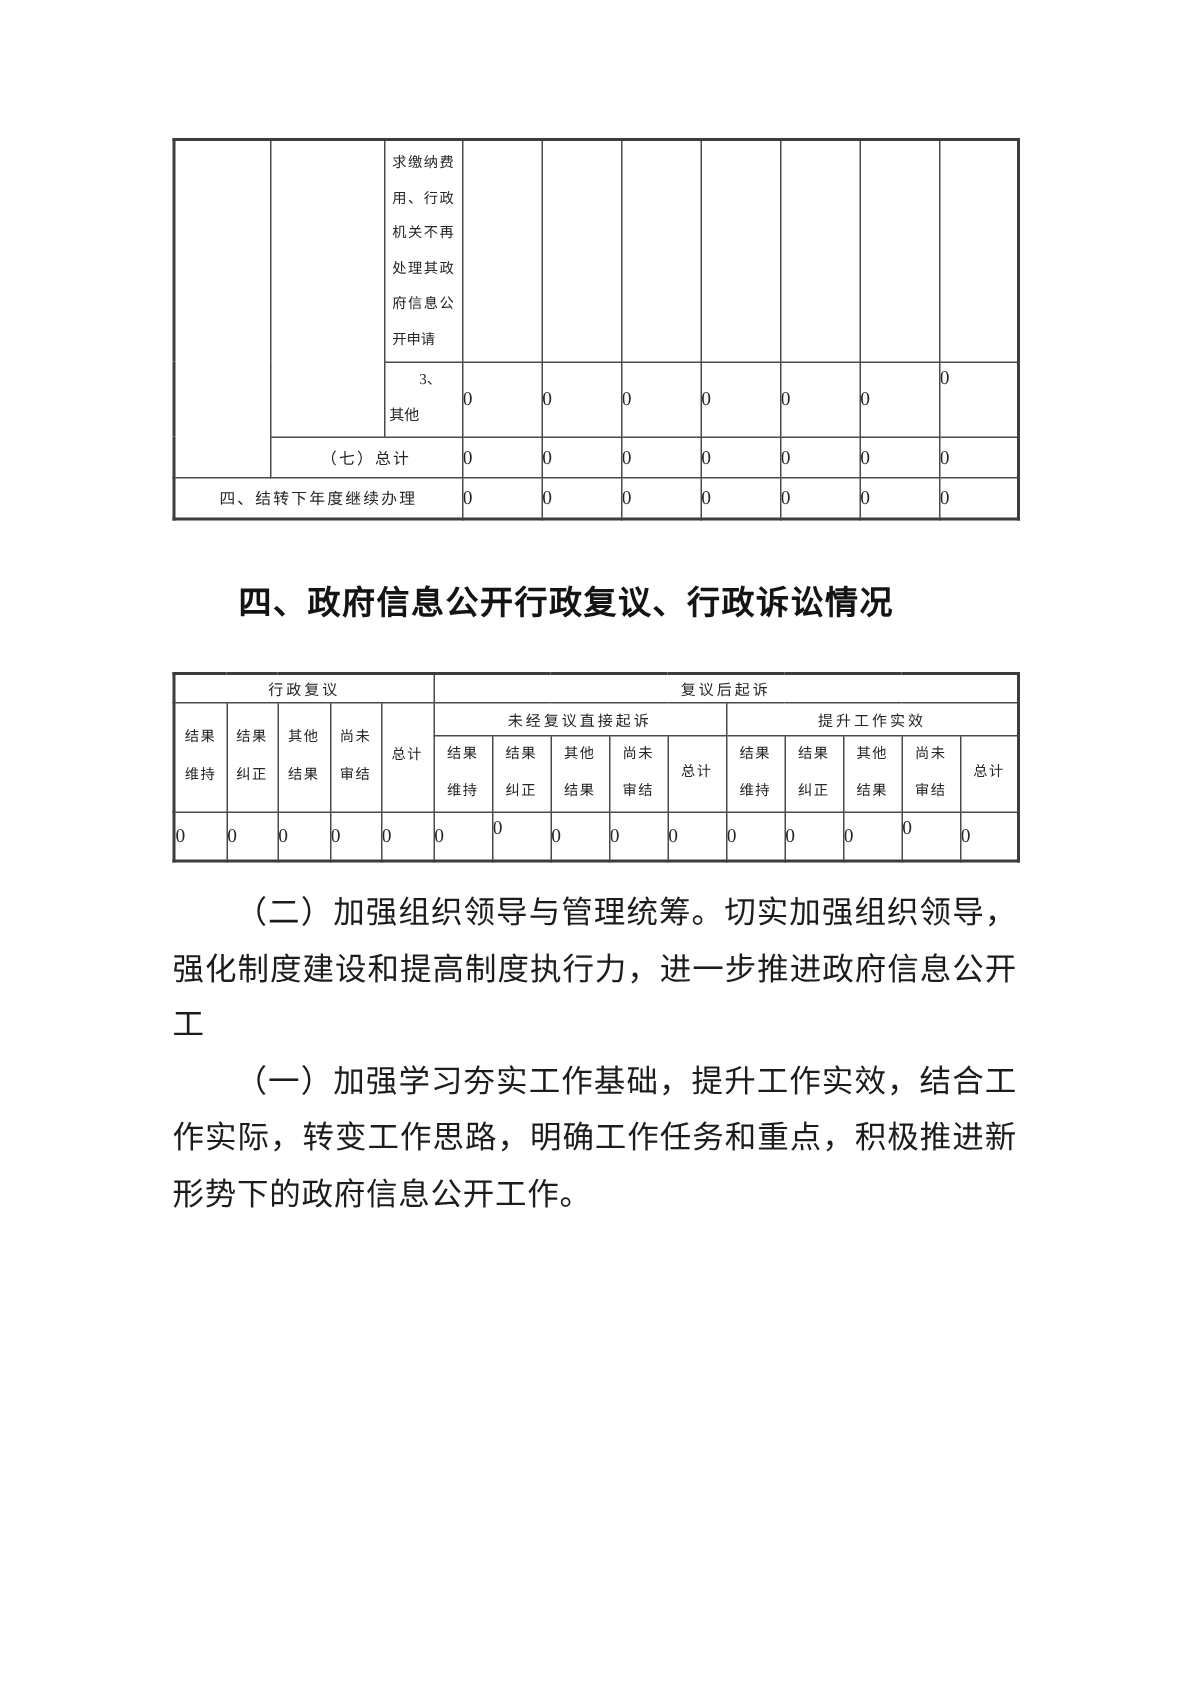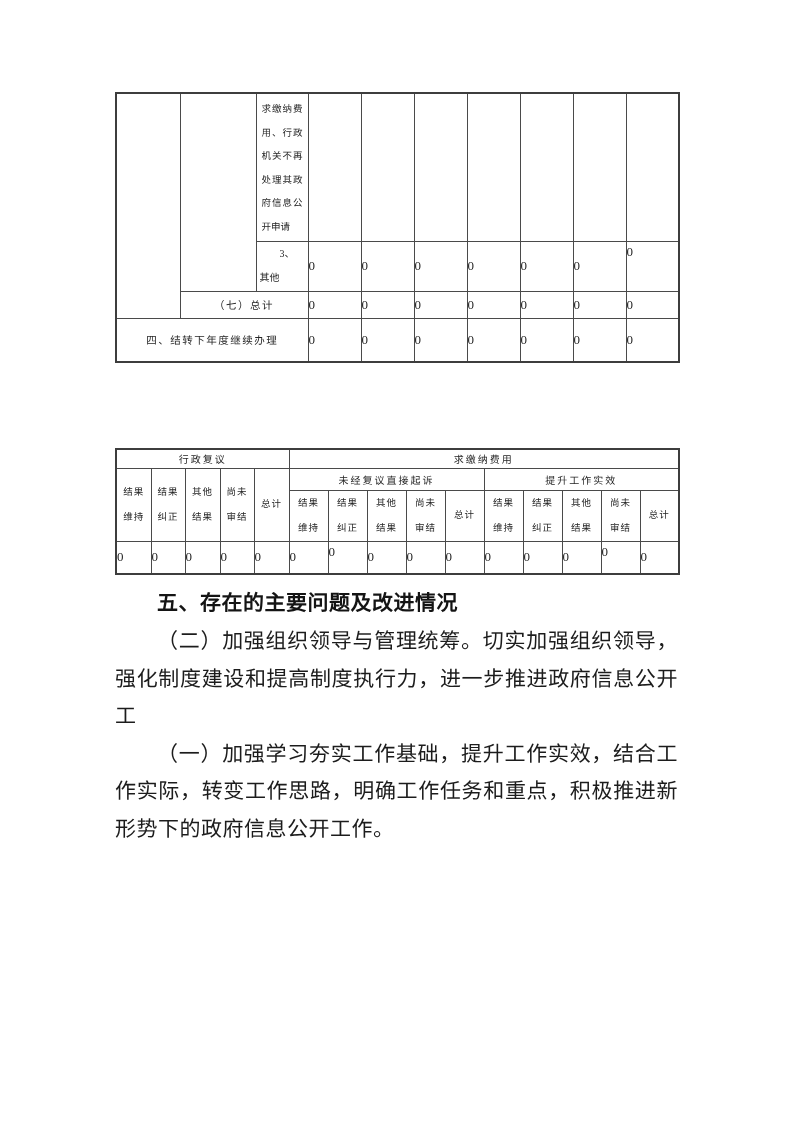--- a/index.html
+++ b/index.html
@@ -22,21 +22,21 @@
     padding: 0;
     overflow: hidden;
     color: #262626;
   }
 
   
   #table1 { top: 92px; }
   #table1 tr.rA { height: 148px; margin-left: 26px; }
   #table1 tr.rB { height: 50px; }
   #table1 tr.rC { height: 27px; }
-  #table1 tr.rD { height: 44px; }
+  #table1 tr.rD { height: 28px; }
   #table1 td.c-tall {
     font-size: 9.5px;
     line-height: 23.5px;
     text-align: justify;
     vertical-align: top;
     padding: 4px 5px 0 5px;
   }
   #table1 td.c-other {
     font-size: 10px;
     line-height: 24px;
@@ -172,20 +172,21 @@
         <td class="v">0</td>
         <td class="v">0</td>
         <td class="v">0</td>
         <td class="v">0</td>
         <td class="v">0</td>
         <td class="v">0</td>
       </tr>
     </tbody>
   </table>
 
+  <h2 class="abs" id="sec4-title">四、政府信息公开行政复议、行政诉讼情况</h2>
 
   <table class="doc-table abs" id="table2">
     <colgroup>
       <col style="width:35px">
         <col style="width:34px">
         <col style="width:35px">
         <col style="width:34px">
         <col style="width:35px">
       <col style="width:39px">
         <col style="width:39px">
@@ -194,21 +195,21 @@
         <col style="width:39px">
       <col style="width:39px">
         <col style="width:39px">
         <col style="width:39px">
         <col style="width:39px">
         <col style="width:39px">
     </colgroup>
     <tbody>
       <tr class="g1">
         <td class="grp" colspan="5">行政复议</td>
-        <td class="grp" colspan="10">求缴纳费用</td>
+        <td class="grp" colspan="10">复议后起诉</td>
       </tr>
       <tr class="g2">
         <td class="h" rowspan="2">结果
 维持</td>
         <td class="h" rowspan="2">结果
 纠正</td>
         <td class="h" rowspan="2">其他
 结果</td>
         <td class="h" rowspan="2">尚未
 审结</td>
@@ -250,18 +251,17 @@
         <td class="v">0</td>
         <td class="v">0</td>
         <td class="v">0</td>
         <td class="v vtop">0</td>
         <td class="v">0</td>
       </tr>
     </tbody>
   </table>
 
   <div class="abs" id="sec5">
-    <h2>五、存在的主要问题及改进情况</h2>
     <p>（二）加强组织领导与管理统筹。切实加强组织领导，强化制度建设和提高制度执行力，进一步推进政府信息公开工</p>
     <p>（一）加强学习夯实工作基础，提升工作实效，结合工作实际，转变工作思路，明确工作任务和重点，积极推进新形势下的政府信息公开工作。</p>
   </div>
 
 </div>
 
 </body></html>

